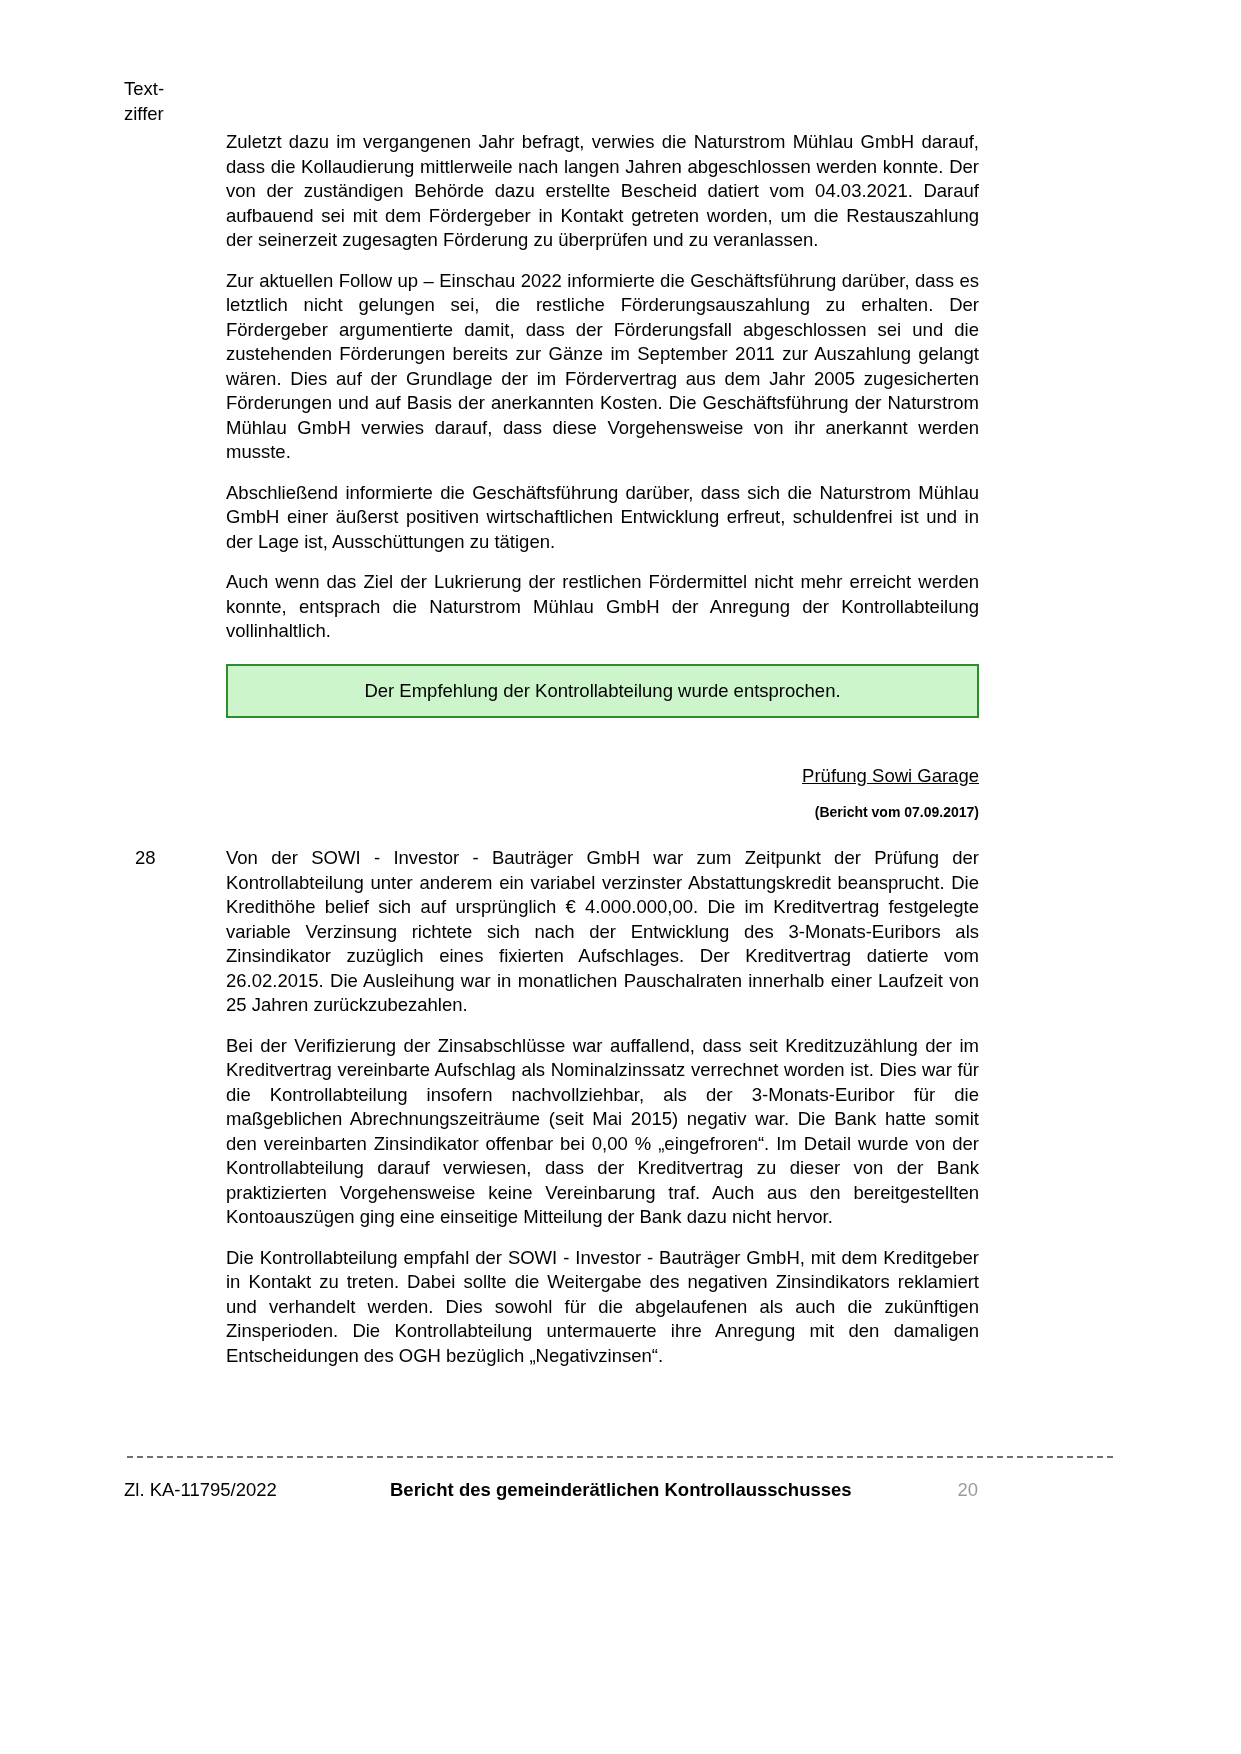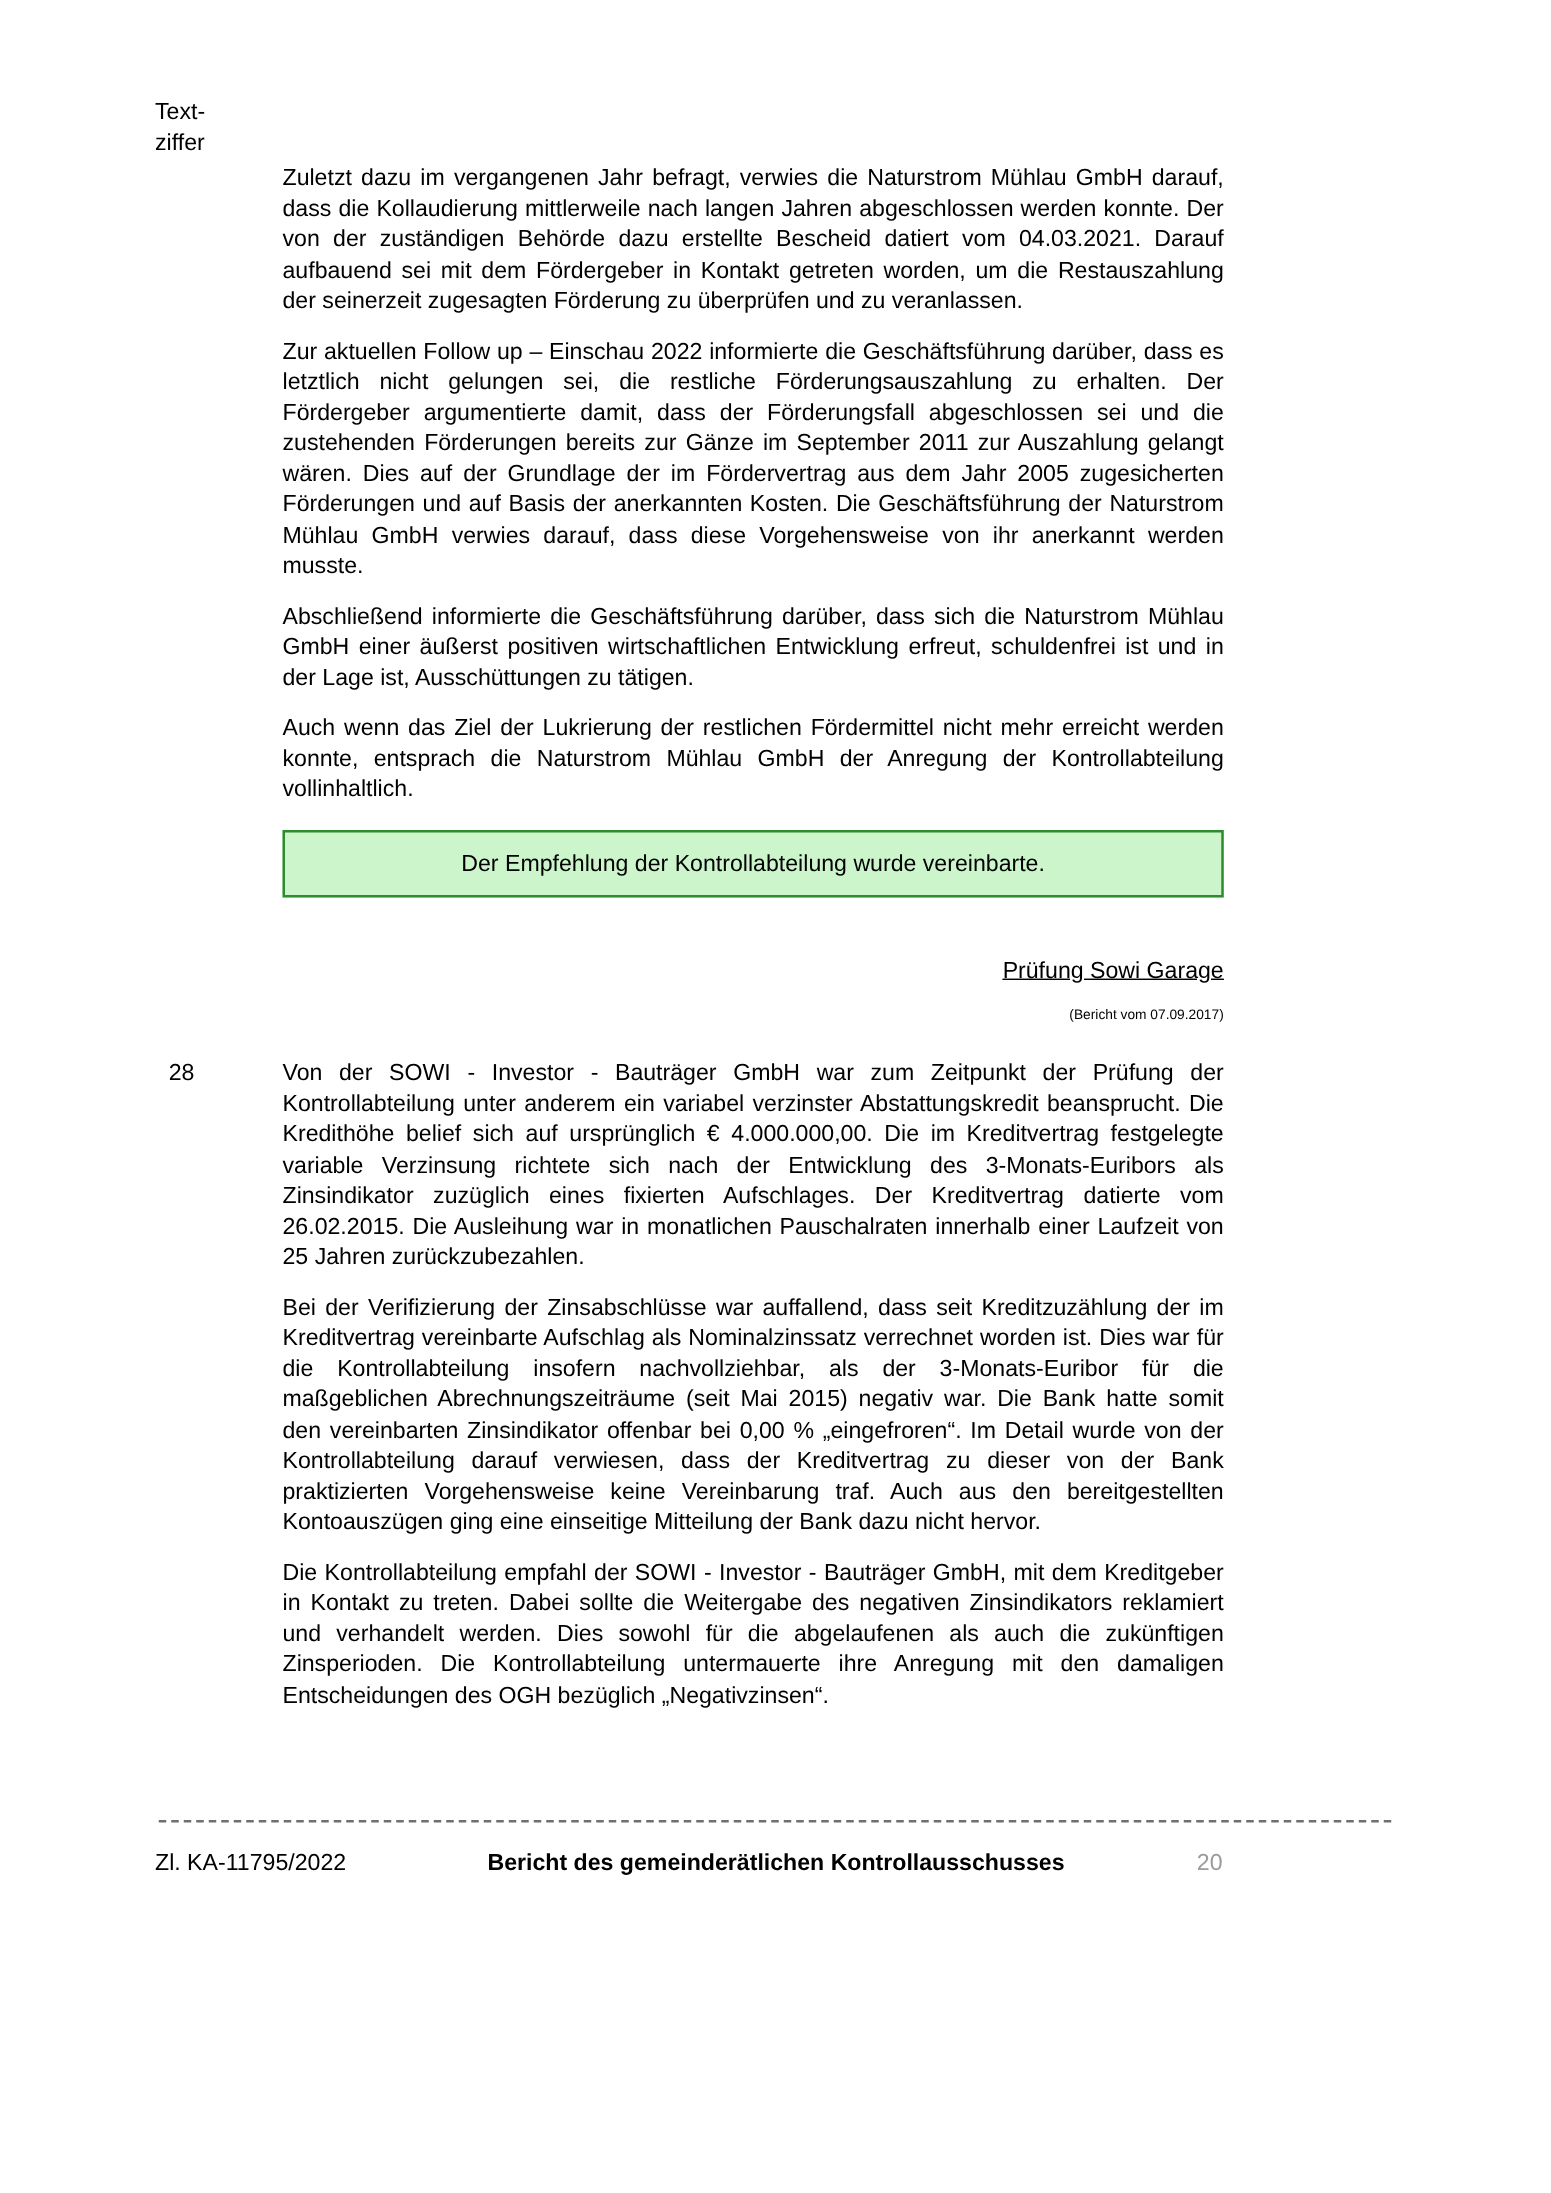--- a/index.html
+++ b/index.html
@@ -42,21 +42,22 @@
   }
   .section-title {
     margin-top: 46px;
     text-align: right;
     text-decoration: underline;
   }
   .underlined { text-decoration: underline; }
   .section-subtitle {
     margin-top: 11px;
     text-align: right;
-    font-size: 11px;
+    font-size: 14px;
+    font-weight: bold;
   }
   .numbered-paragraph {
     position: relative;
     margin-top: 22px;
   }
   .item-number {
     position: absolute;
     left: -91px;
     top: 0;
   }
@@ -88,21 +89,21 @@
 ziffer</div>
 
   <div class="content">
 
     <p>Zuletzt dazu im vergangenen Jahr befragt, verwies die Naturstrom Mühlau GmbH darauf, dass die Kollaudierung mittlerweile nach langen Jahren abgeschlossen werden konnte. Der von der zuständigen Behörde dazu erstellte Bescheid datiert vom 04.03.2021. Darauf aufbauend sei mit dem Fördergeber in Kontakt getreten worden, um die Restauszahlung der seinerzeit zugesagten Förderung zu überprüfen und zu veranlassen.</p>
     <p>Zur aktuellen Follow up – Einschau 2022 informierte die Geschäftsführung darüber, dass es letztlich nicht gelungen sei, die restliche Förderungsauszahlung zu erhalten. Der Fördergeber argumentierte damit, dass der Förderungsfall abgeschlossen sei und die zustehenden Förderungen bereits zur Gänze im September 2011 zur Auszahlung gelangt wären. Dies auf der Grundlage der im Fördervertrag aus dem Jahr 2005 zugesicherten Förderungen und auf Basis der anerkannten Kosten. Die Geschäftsführung der Naturstrom Mühlau GmbH verwies darauf, dass diese Vorgehensweise von ihr anerkannt werden musste.</p>
     <p>Abschließend informierte die Geschäftsführung darüber, dass sich die Naturstrom Mühlau GmbH einer äußerst positiven wirtschaftlichen Entwicklung erfreut, schuldenfrei ist und in der Lage ist, Ausschüttungen zu tätigen.</p>
     <p>Auch wenn das Ziel der Lukrierung der restlichen Fördermittel nicht mehr erreicht werden konnte, entsprach die Naturstrom Mühlau GmbH der Anregung der Kontrollabteilung vollinhaltlich.</p>
 
     <div class="recommendation-box">
-      <span>Der Empfehlung der Kontrollabteilung wurde vereinbarte.</span>
+      <span>Der Empfehlung der Kontrollabteilung wurde entsprochen.</span>
     </div>
 
     <div class="section-title">
       <span class="underlined">Prüfung Sowi Garage</span>
     </div>
 
     <div class="section-subtitle">(Bericht vom 07.09.2017)</div>
 
     <div class="numbered-paragraph">
       <span class="item-number">28</span>

